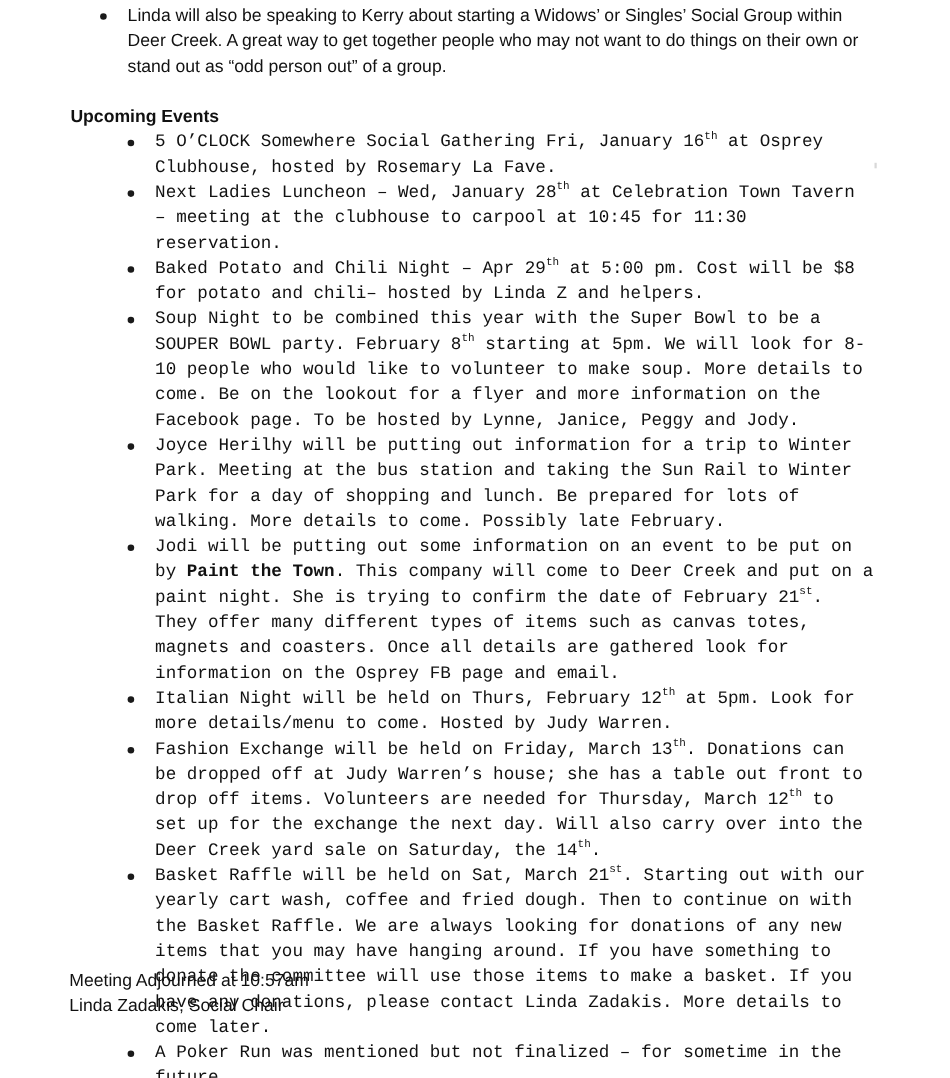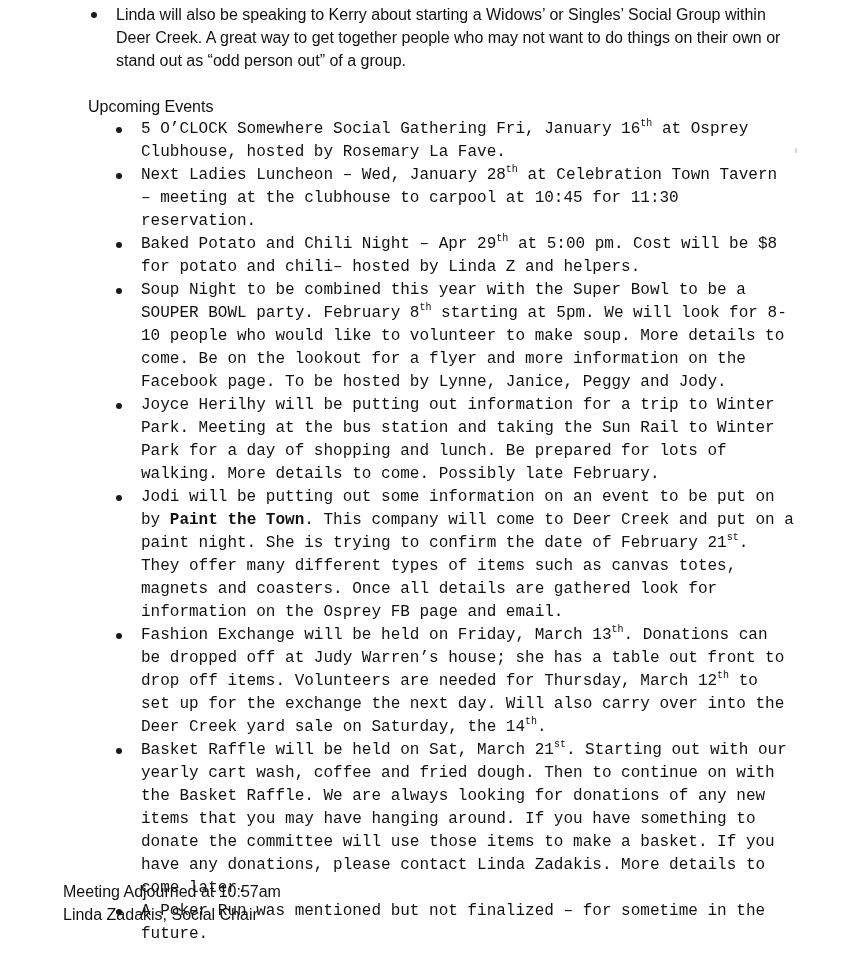--- a/index.html
+++ b/index.html
@@ -50,23 +50,22 @@
       padding-left: 116px;
       width: 680px;
     }
     .top-list li .dot {
       left: 91px;
     }
     .section-heading {
       position: absolute;
       left: 64px;
       top: 95px;
-      font-weight: normal;
+      font-weight: bold;
       font-size: 16px;
-      margin-left: 24px;
     }
     .events-list {
       position: absolute;
       left: 0;
       top: 118px;
       width: 864px;
     }
     .events-list li {
       padding-left: 141px;
       width: 655px;
@@ -119,20 +118,21 @@
 
   <div class="section-heading">Upcoming Events</div>
 
   <ul class="bullets events-list">
       <li><span class="dot"></span><span>5 O’CLOCK Somewhere Social Gathering Fri, January 16</span><sup>th</sup><span> at Osprey Clubhouse, hosted by Rosemary La Fave.</span></li>
       <li><span class="dot"></span><span>Next Ladies Luncheon – Wed, January 28</span><sup>th</sup><span> at Celebration Town Tavern – meeting at the clubhouse to carpool at 10:45 for 11:30 reservation.</span></li>
       <li><span class="dot"></span><span>Baked Potato and Chili Night – Apr 29</span><sup>th</sup><span> at 5:00 pm.  Cost will be $8 for potato and chili– hosted by Linda Z and helpers.</span></li>
       <li><span class="dot"></span><span>Soup Night to be combined this year with the Super Bowl to be a SOUPER BOWL party. February 8</span><sup>th</sup><span> starting at 5pm. We will look for 8-10 people who would like to volunteer to make soup. More details to come. Be on the lookout for a flyer and more information on the Facebook page. To be hosted by Lynne, Janice, Peggy and Jody.</span></li>
       <li><span class="dot"></span><span>Joyce Herilhy will be putting out information for a trip to Winter Park. Meeting at the bus station and taking the Sun Rail to Winter Park for a day of shopping and lunch. Be prepared for lots of walking. More details to come.  Possibly late February.</span></li>
       <li><span class="dot"></span><span>Jodi will be putting out some information on an event to be put on by </span><b>Paint the Town</b><span>. This company will come to Deer Creek and put on a paint night. She is trying to confirm the date of February 21</span><sup>st</sup><span>. They offer many different types of items such as canvas totes, magnets and coasters. Once all details are gathered look for information on the Osprey FB page and email.</span></li>
+      <li><span class="dot"></span><span>Italian Night will be held on Thurs, February 12</span><sup>th</sup><span> at 5pm. Look for more details/menu to come.  Hosted by Judy Warren.</span></li>
       <li><span class="dot"></span><span>Fashion Exchange will be held on Friday, March 13</span><sup>th</sup><span>. Donations can be dropped off at Judy Warren’s house;  she has a table out front to drop off items. Volunteers are needed for Thursday, March 12</span><sup>th</sup><span> to set up for the exchange the next day.  Will also carry over into the Deer Creek yard sale on Saturday, the 14</span><sup>th</sup><span>.</span></li>
       <li><span class="dot"></span><span>Basket Raffle will be held on Sat, March 21</span><sup>st</sup><span>. Starting out with our yearly cart wash, coffee and fried dough. Then to continue on with the Basket Raffle. We are always looking for donations of any new items that you may have hanging around. If you have something to donate the committee will use those items to make a basket. If you have any donations, please contact Linda Zadakis. More details to come later.</span></li>
       <li><span class="dot"></span><span>A Poker Run was mentioned but not finalized –  for sometime in the future.</span></li>
     </ul>
 
 
   <div class="adjourned">Meeting Adjourned at 10:57am</div>
 
   <div class="signature">Linda Zadakis, Social Chair</div>
 

